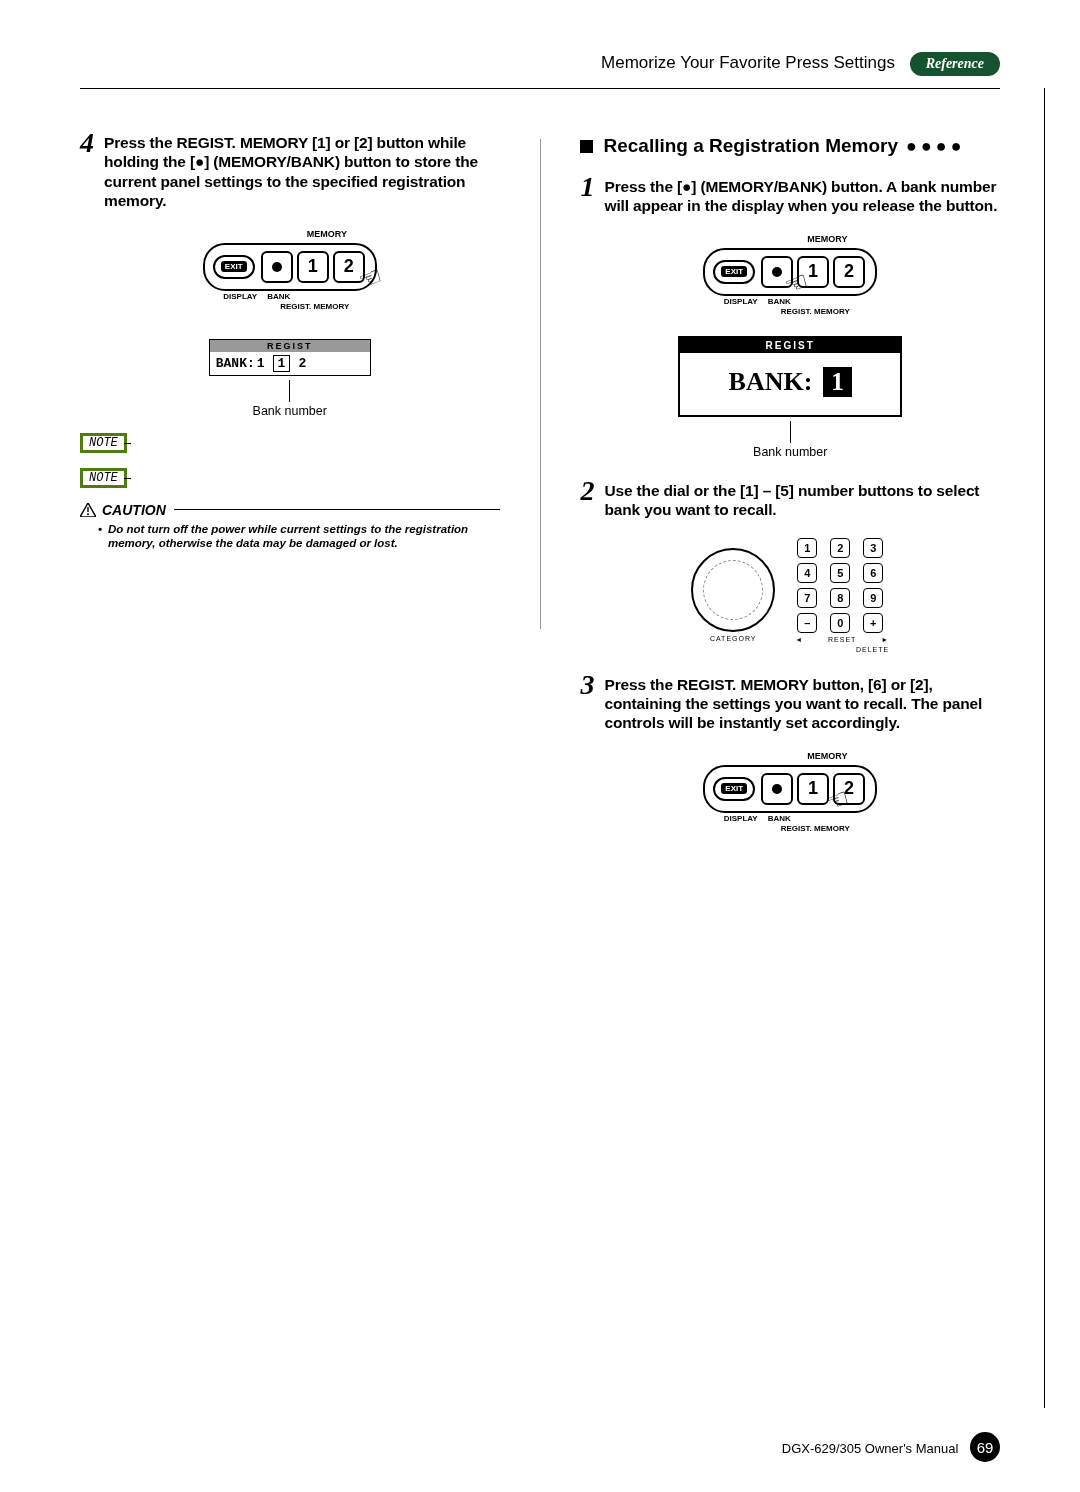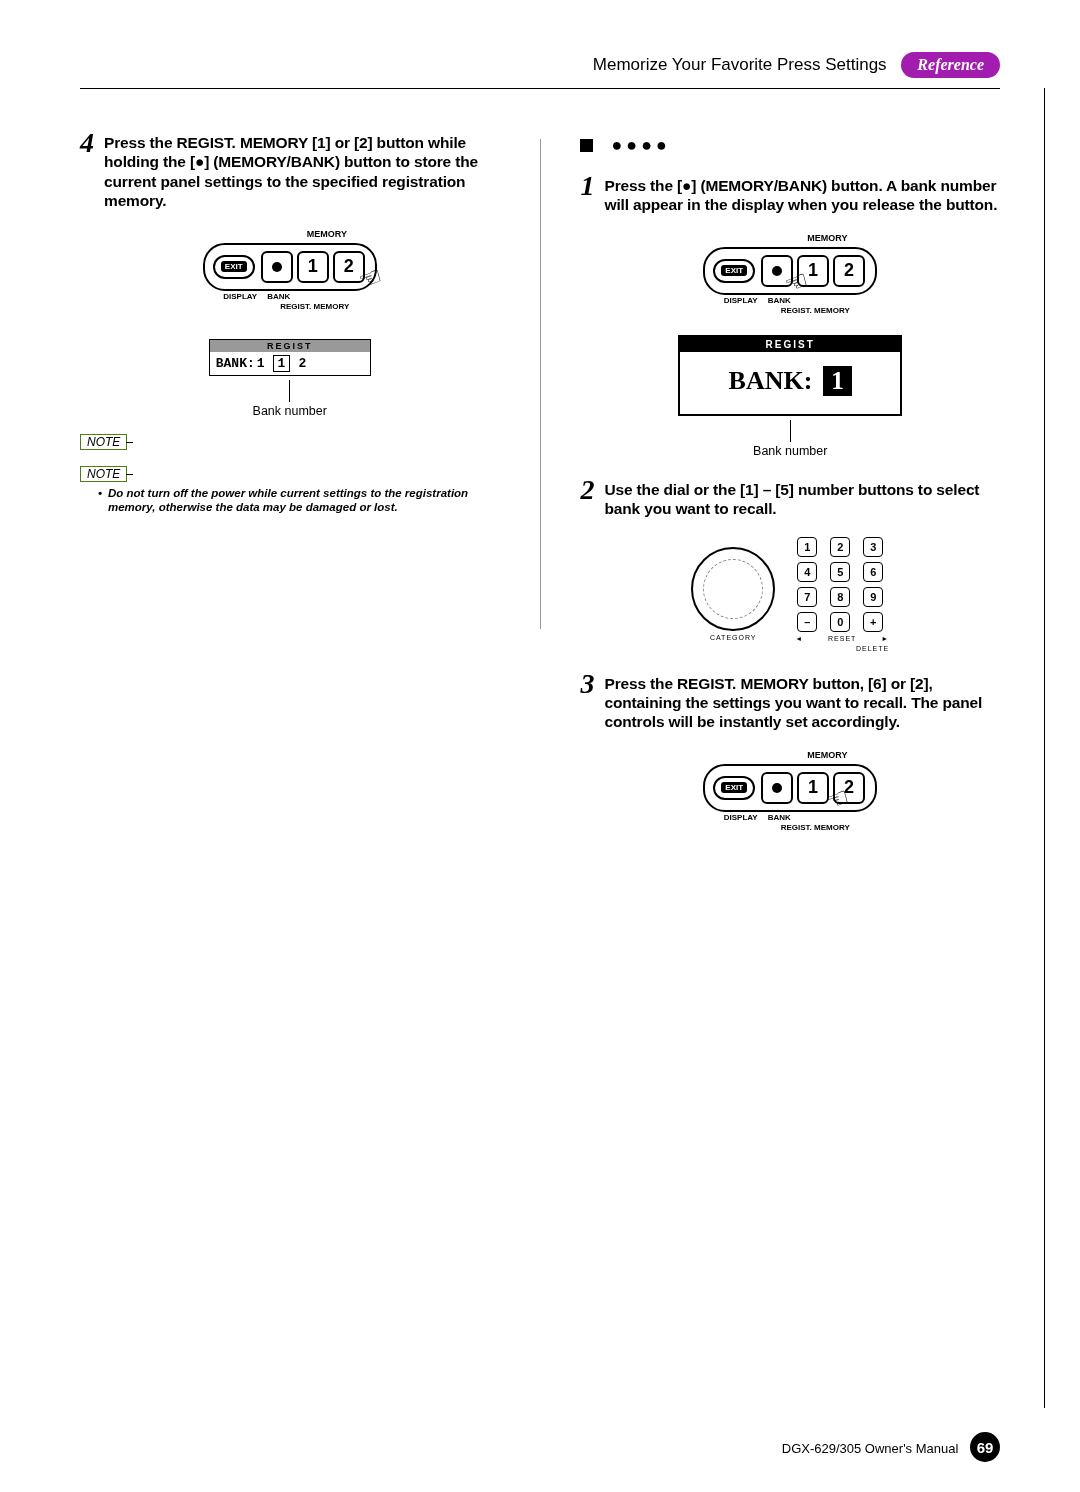--- a/index.html
+++ b/index.html
@@ -1,44 +1,44 @@
 <!DOCTYPE html>
 <html><head>
 <meta charset="utf-8">
 <style>
   html,body{margin:0;padding:0;background:#fff;color:#000;font-family:Helvetica,Arial,sans-serif;}
   .page{width:1080px;height:1492px;position:relative;box-sizing:border-box;padding:52px 80px 40px 80px;}
   .header{position:relative;height:28px;margin-bottom:8px;}
   .header-title{position:absolute;right:0;top:0;font-size:17px;}
-  .ref-lozenge{display:inline-block;background:#a21caf;color:#fff;font-weight:bold;font-style:italic;padding:4px 16px;border-radius:14px;margin-left:10px;font-size:16px;font-family:"Times New Roman",serif;}
+  .ref-lozenge{display:inline-block;background:#14532d;color:#fff;font-weight:bold;font-style:italic;padding:4px 16px;border-radius:14px;margin-left:10px;font-size:14px;font-family:"Times New Roman",serif;}
   .rule{border:0;border-top:1px solid #000;margin:4px 0 0 0;}
   .side-rule{position:absolute;top:88px;right:35px;width:1px;background:#000;height:1320px;}
   .columns{display:flex;gap:40px;margin-top:44px;}
   .col{width:430px;}
   .sep{width:1px;background:#999;align-self:stretch;margin-top:6px;height:490px;}
   .step{position:relative;margin-bottom:10px;}
   .step-num{position:absolute;left:0;top:-6px;font-size:28px;font-weight:bold;font-style:italic;color:#000;font-family:"Times New Roman",serif;}
   .step-body{margin-left:24px;font-size:15.5px;font-weight:bold;line-height:1.25;letter-spacing:-0.01em;}
   .section-head{font-size:19px;font-weight:bold;margin:2px 0 20px 0;display:flex;align-items:center;}
   .sq{display:inline-block;width:13px;height:13px;background:#000;margin-right:10px;}
   .dots{margin-left:8px;letter-spacing:4px;font-size:18px;}
   .fig{text-align:center;margin:18px 0 14px 0;}
   .caption{font-size:12.5px;margin-top:2px;text-align:center;}
   .note-box{margin-top:14px;}
-  .note-label{display:inline-block;border:1px solid #4d7c0f;font-style:italic;font-family:Liberation Sans, sans-serif;font-size:12px;padding:0 6px;position:relative;}
+  .note-label{display:inline-block;border:3px solid #4d7c0f;font-style:italic;font-family:Liberation Mono, monospace;font-size:12px;padding:0 6px;position:relative;}
   .note-label::after{content:"";position:absolute;right:-7px;top:50%;width:7px;border-top:1px solid #000;}
   .note-text{font-style:italic;font-size:11.5px;line-height:1.25;margin:4px 0 0 18px;color:#000;}
   .note-bullet{position:relative;padding-left:10px;}
   .note-bullet::before{content:"•";position:absolute;left:0;}
   .caution-head{display:flex;align-items:center;font-weight:bold;font-style:italic;font-size:14px;margin-top:14px;}
   .warn-tri{display:inline-flex;align-items:center;justify-content:center;width:16px;height:16px;margin-right:6px;}
   .caution-line{flex:1;border-top:1px solid #000;margin-left:8px;}
   .caution-text{font-style:italic;font-weight:bold;font-size:11.5px;line-height:1.25;margin:4px 0 0 18px;}
   .footer{position:absolute;bottom:30px;right:80px;font-size:13px;}
-  .page-badge{display:inline-flex;align-items:center;justify-content:center;width:30px;height:30px;border-radius:50%;background:#000;color:#fff;font-weight:bold;margin-left:8px;font-size:15px;}
+  .page-badge{display:inline-flex;align-items:center;justify-content:center;width:30px;height:30px;border-radius:50%;background:#000;color:#fff;font-weight:normal;margin-left:8px;font-size:15px;}
   
   .panel-dia{display:inline-block;position:relative;}
   .mem-label{font-size:9px;font-weight:bold;position:absolute;}
   .btn-square{display:inline-flex;align-items:center;justify-content:center;border:2px solid #000;border-radius:6px;font-weight:bold;font-family:"Arial Black",Arial,sans-serif;width:28px;height:28px;font-size:18px;margin:0 2px;background:#fff;}
   .btn-small{width:18px;height:18px;font-size:11px;border-width:1.5px;border-radius:4px;}
   .exit-btn{display:inline-flex;align-items:center;justify-content:center;border:2px solid #000;border-radius:14px;height:20px;padding:0 6px;font-size:8px;font-weight:bold;background:#fff;color:#000;margin-right:4px;}
   .exit-btn span{background:#000;color:#fff;padding:1px 4px;border-radius:3px;}
   .dot-btn{display:inline-flex;align-items:center;justify-content:center;border:2px solid #000;border-radius:6px;width:28px;height:28px;background:#fff;margin:0 2px;}
   .dot-btn::after{content:"";width:10px;height:10px;border-radius:50%;background:#000;}
   .wrap-oval{border:2px solid #000;border-radius:22px;padding:6px 8px;display:inline-flex;align-items:center;}
@@ -112,28 +112,40 @@
       </div>
 
       <div class="note-box">
         <span class="note-label">NOTE</span>
       </div>
 
       <div class="note-box">
         <span class="note-label">NOTE</span>
       </div>
 
+      <div class="caution-head">
+        <span class="warn-tri">
+          <svg width="16" height="14" viewBox="0 0 16 14">
+              <path d="M8 0 L16 14 L0 14 Z" fill="none" stroke="#000" stroke-width="1.4"></path>
+              <line x1="8" y1="4" x2="8" y2="9" stroke="#000" stroke-width="1.4"></line>
+              <circle cx="8" cy="11.3" r="1" fill="#000"></circle>
+            </svg>
+        </span>
+        <span>CAUTION</span>
+        <span class="caution-line"></span>
+      </div>
       <div class="caution-text note-bullet">Do not turn off the power while current settings to the registration memory, otherwise the data may be damaged or lost.</div>
     </div>
 
     <div class="sep"></div>
 
     <div class="col">
       <div class="section-head">
         <span class="sq"></span>
+        <span>Recalling a Registration Memory</span>
         <span class="dots">●●●●</span>
       </div>
 
       <div class="step">
         <div class="step-num">1</div>
         <div class="step-body">Press the [●] (MEMORY/BANK) button. A bank number will appear in the display when you release the button.</div>
       </div>
 
       <div class="fig">
         <div class="panel-dia" style="padding-top:14px;">

